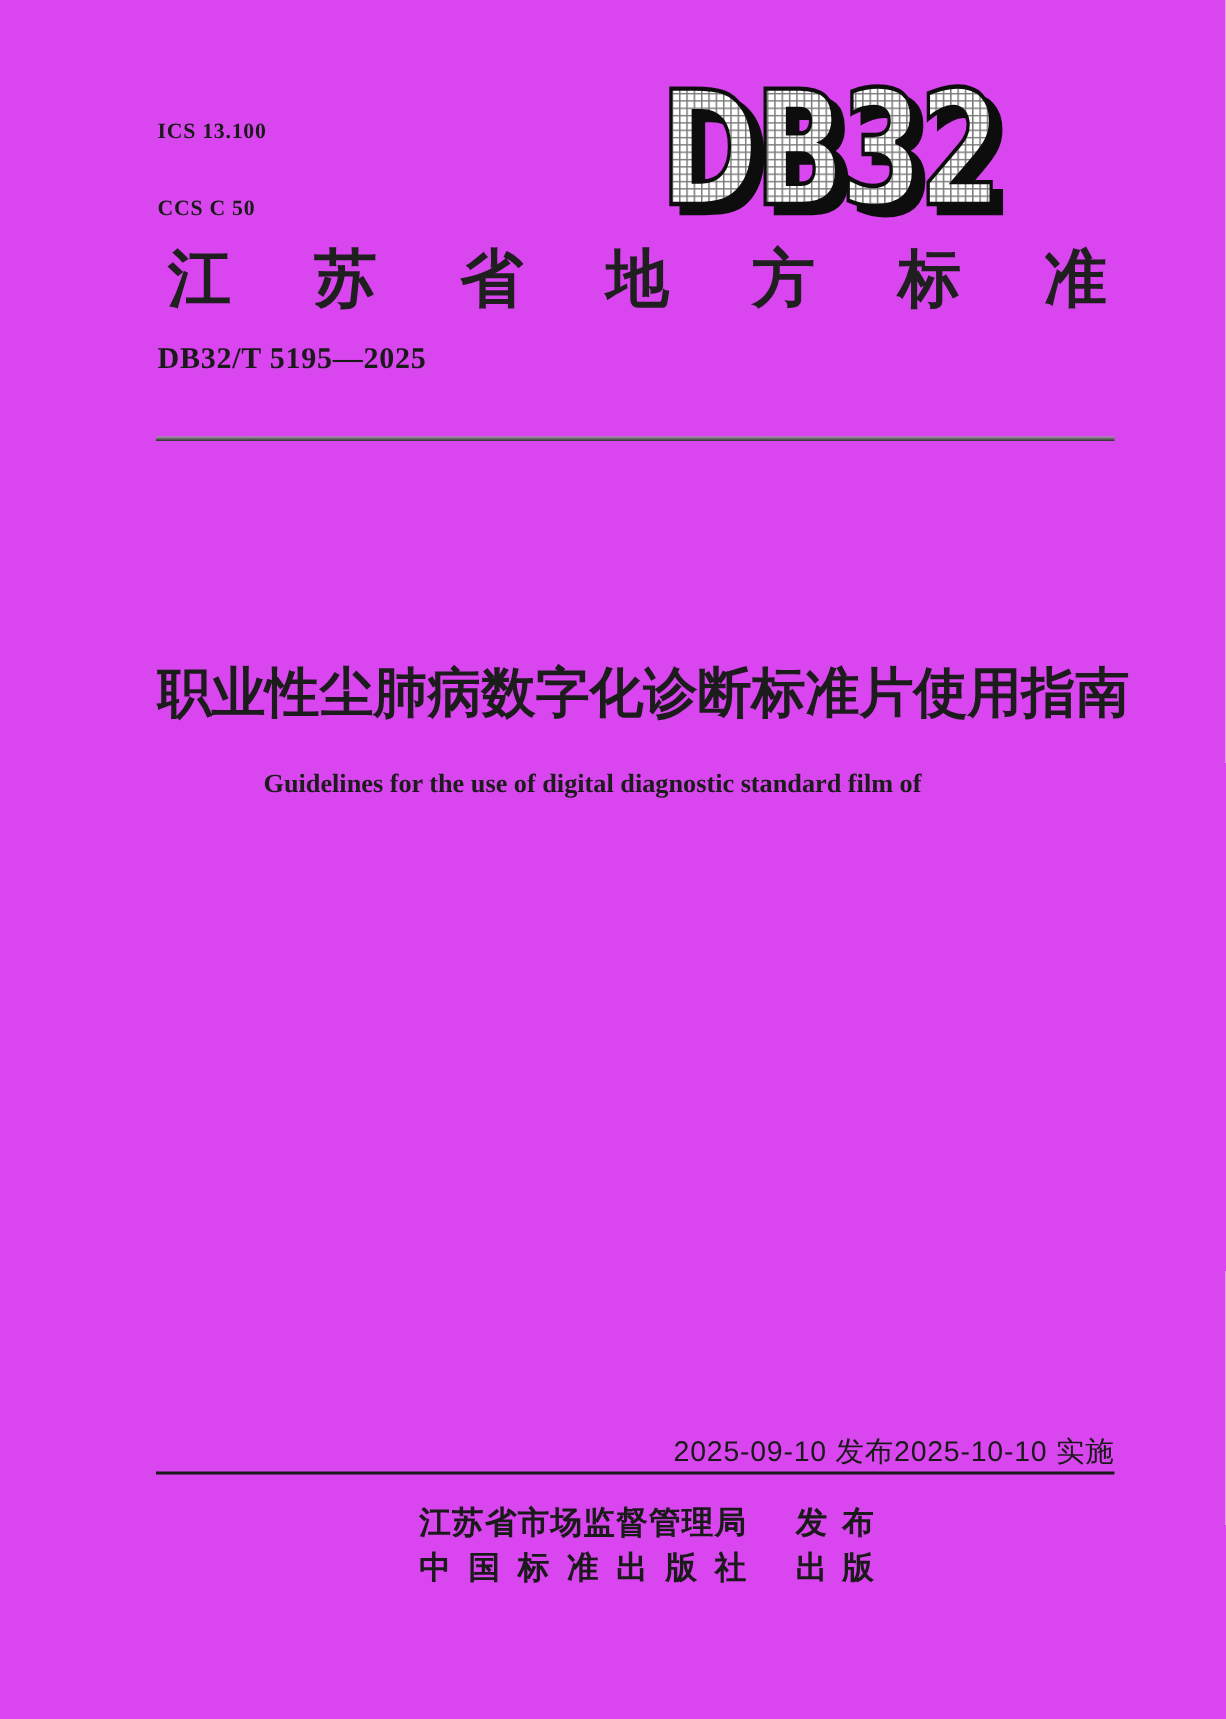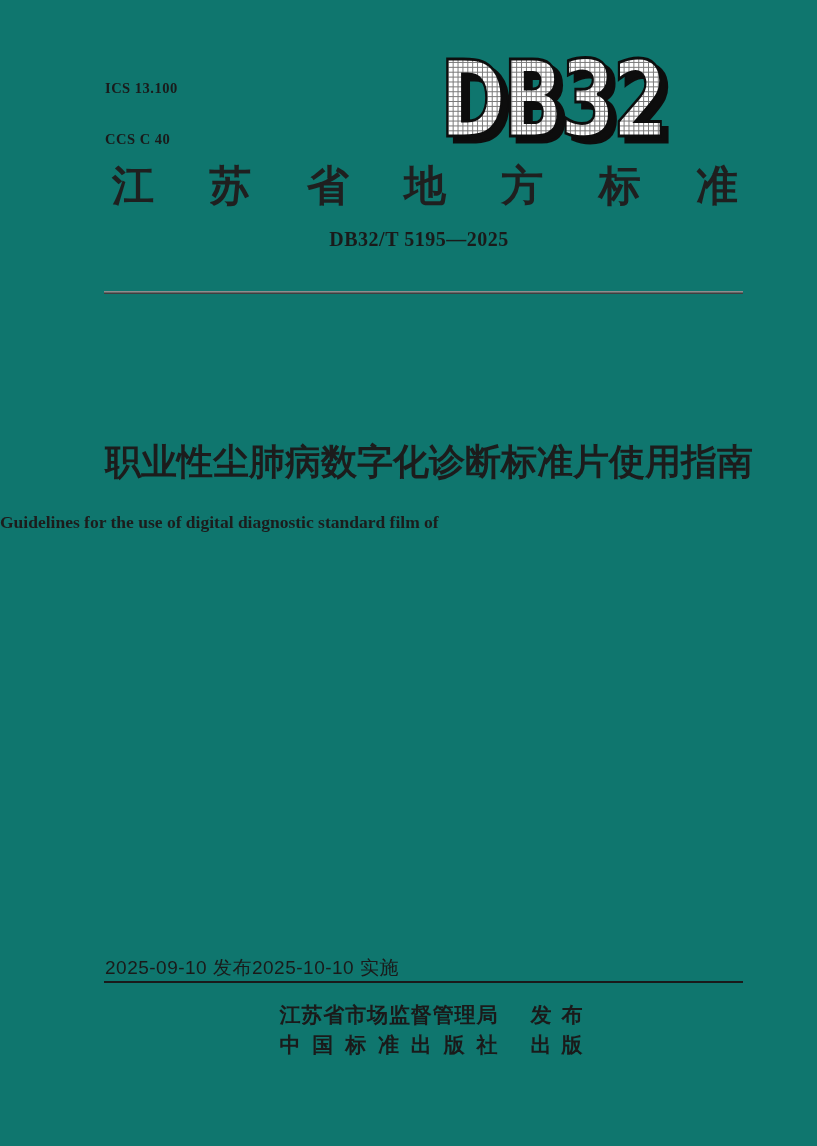--- a/index.html
+++ b/index.html
@@ -5,21 +5,21 @@
   html, body {
     margin: 0;
     padding: 0;
     background: #e8e8e8;
   }
   .page {
     position: relative;
     width: 817px;
     height: 1146px;
     margin: 0 auto;
-    background: #0f766e;
+    background: #d946ef;
     color: #1a1a1a;
     font-family: "Liberation Sans", sans-serif;
     overflow: hidden;
   }
 
   
   .ics-block {
     position: absolute;
     left: 105px;
     top: 46px;
@@ -60,21 +60,21 @@
     font-weight: 700;
     color: #1f1f1f;
   }
 
   
   .std-number {
     position: absolute;
     left: 105px;
     top: 228px;
     width: 628px;
-    text-align: center;
+    text-align: left;
     font-family: "Liberation Serif", serif;
     font-weight: 700;
     font-size: 20px;
     letter-spacing: 0.5px;
   }
 
   .rule-top {
     position: absolute;
     left: 104px;
     top: 291px;
@@ -93,36 +93,36 @@
     font-weight: 700;
     white-space: nowrap;
     color: #1c1c1c;
   }
 
   .title-en {
     position: absolute;
     left: 0;
     top: 508px;
     width: 790px;
-    text-align: left;
+    text-align: center;
     font-family: "Liberation Serif", serif;
     font-weight: 700;
     font-size: 17.5px;
     line-height: 28px;
     color: #1c1c1c;
   }
 
   
   .date-row {
     position: absolute;
     left: 105px;
     top: 955px;
     width: 638px;
     display: flex;
-    justify-content: flex-start;
+    justify-content: flex-end;
     font-size: 19px;
     font-weight: 400;
     letter-spacing: 0.5px;
   }
 
   .rule-bottom {
     position: absolute;
     left: 104px;
     top: 981px;
     width: 639px;
@@ -158,21 +158,21 @@
     justify-content: space-between;
   }
 </style>
 </head>
 <body>
 
 <div class="page">
 
   <div class="ics-block">
     <div>ICS 13.100</div>
-    <div>CCS C 40</div>
+    <div>CCS C 50</div>
   </div>
 
   <svg class="logo-svg" viewBox="0 0 260 102" xmlns="http://www.w3.org/2000/svg" aria-hidden="true">
     <defs>
       <pattern id="hatchPattern" width="5" height="5" patternUnits="userSpaceOnUse">
         <rect width="5" height="5" fill="#ffffff"></rect>
         <path d="M0 0.5 H5 M0.5 0 V5" stroke="#787878" stroke-width="1"></path>
       </pattern>
     </defs>
     <text class="logo-shadow" x="9" y="92" textLength="230" lengthAdjust="spacingAndGlyphs">DB32</text>

